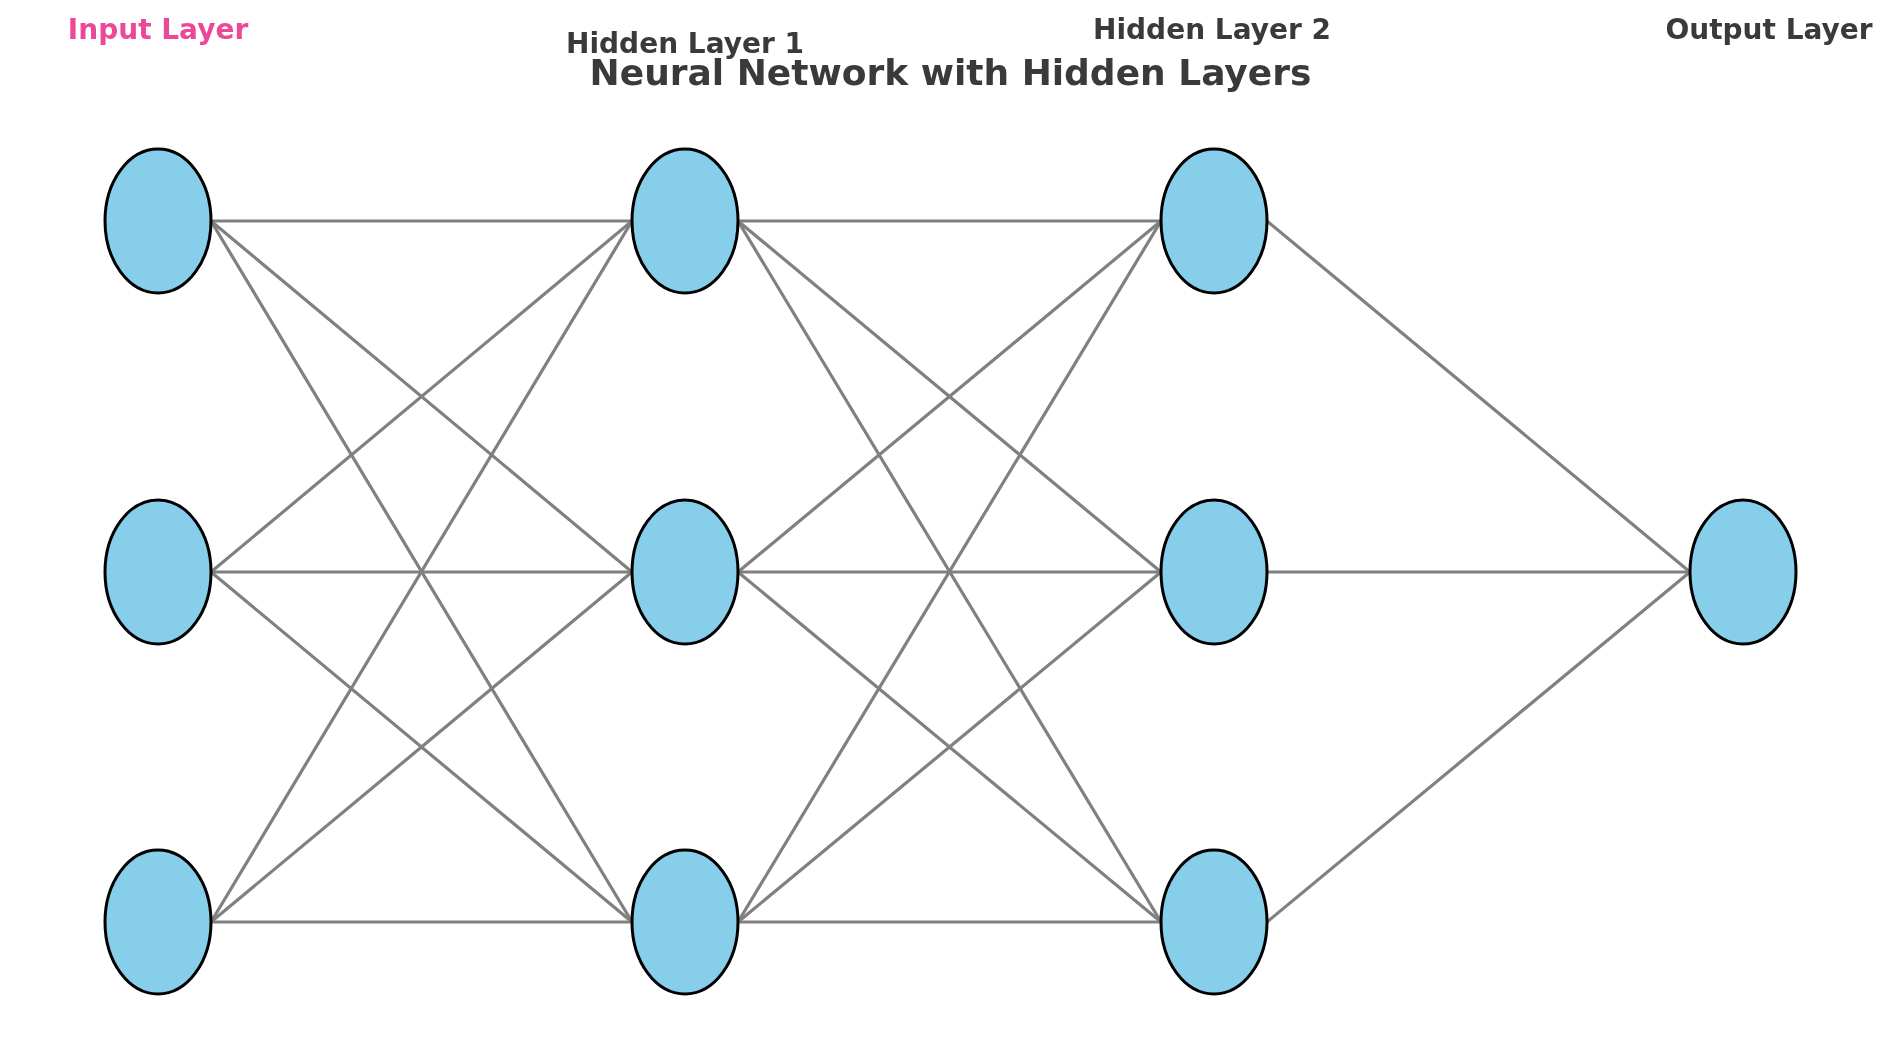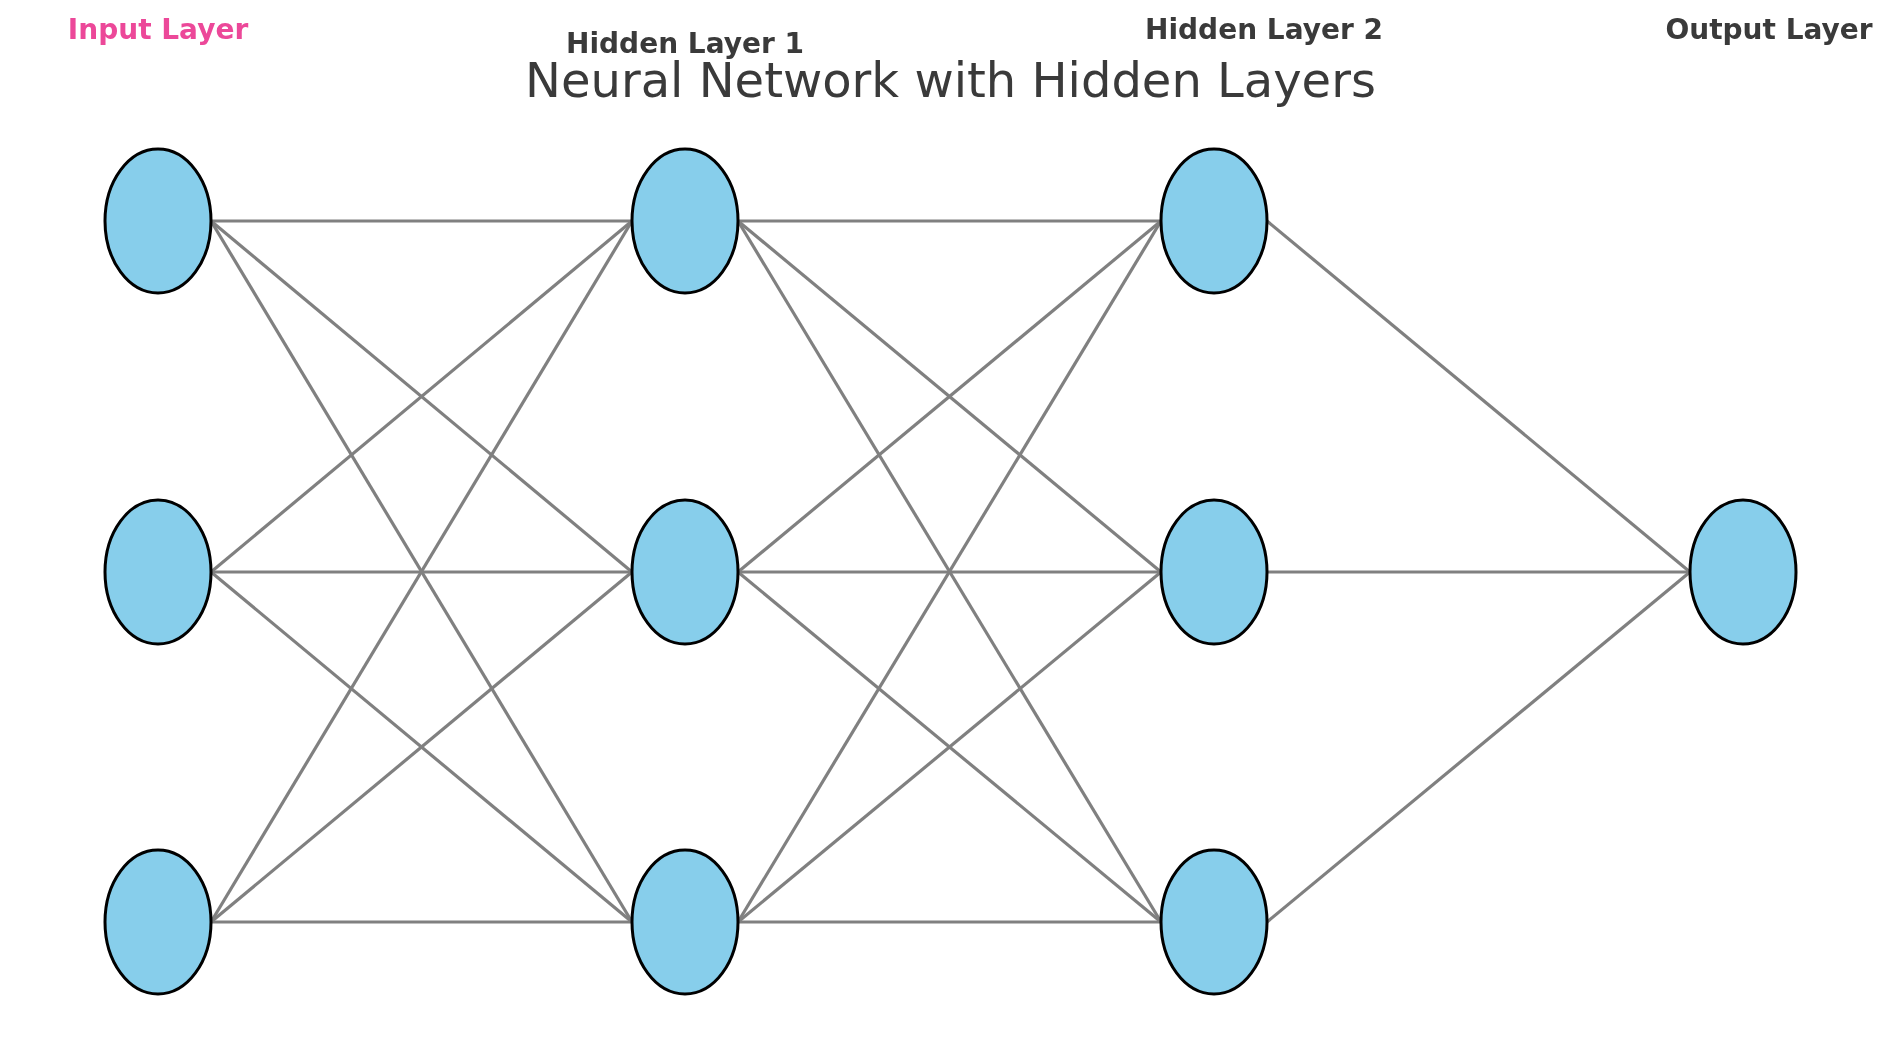--- a/index.html
+++ b/index.html
@@ -17,22 +17,22 @@
   }
   .figure svg {
     position: absolute;
     left: 0;
     top: 0;
   }
   .figure-title {
     position: absolute;
     top: 52px;
     transform: translateX(-50%);
-    font-size: 48px;
-    font-weight: 400;
+    font-size: 36px;
+    font-weight: 700;
     white-space: nowrap;
     color: #3a3a3a;
   }
   .layer-label {
     position: absolute;
     top: 13px;
     transform: translateX(-50%);
     font-size: 28px;
     font-weight: 700;
     white-space: nowrap;
@@ -78,15 +78,15 @@
         <ellipse cx="1214" cy="572" rx="53" ry="72" fill="#87CEEB" stroke="#000000" stroke-width="3"></ellipse>
         <ellipse cx="1214" cy="922" rx="53" ry="72" fill="#87CEEB" stroke="#000000" stroke-width="3"></ellipse>
         <ellipse cx="1743" cy="572" rx="53" ry="72" fill="#87CEEB" stroke="#000000" stroke-width="3"></ellipse>
       </g>
     </svg>
 
   <div class="figure-title" style="left: 950.5px; color: rgb(58, 58, 58);">Neural Network with Hidden Layers</div>
 
   <div class="layer-label" id="layer-label-0" style="left: 158px; color: #ec4899;">Input Layer</div>
   <div class="layer-label" id="layer-label-1" style="left: 685px; color: rgb(58, 58, 58); margin-top: 14px;">Hidden Layer 1</div>
-  <div class="layer-label" id="layer-label-2" style="left: 1264px; color: rgb(58, 58, 58);">Hidden Layer 2</div>
+  <div class="layer-label" id="layer-label-2" style="left: 1212px; color: rgb(58, 58, 58);">Hidden Layer 2</div>
   <div class="layer-label" id="layer-label-3" style="left: 1743px; color: rgb(58, 58, 58); margin-left: 26px;">Output Layer</div>
 </div>
 
 </body></html>

